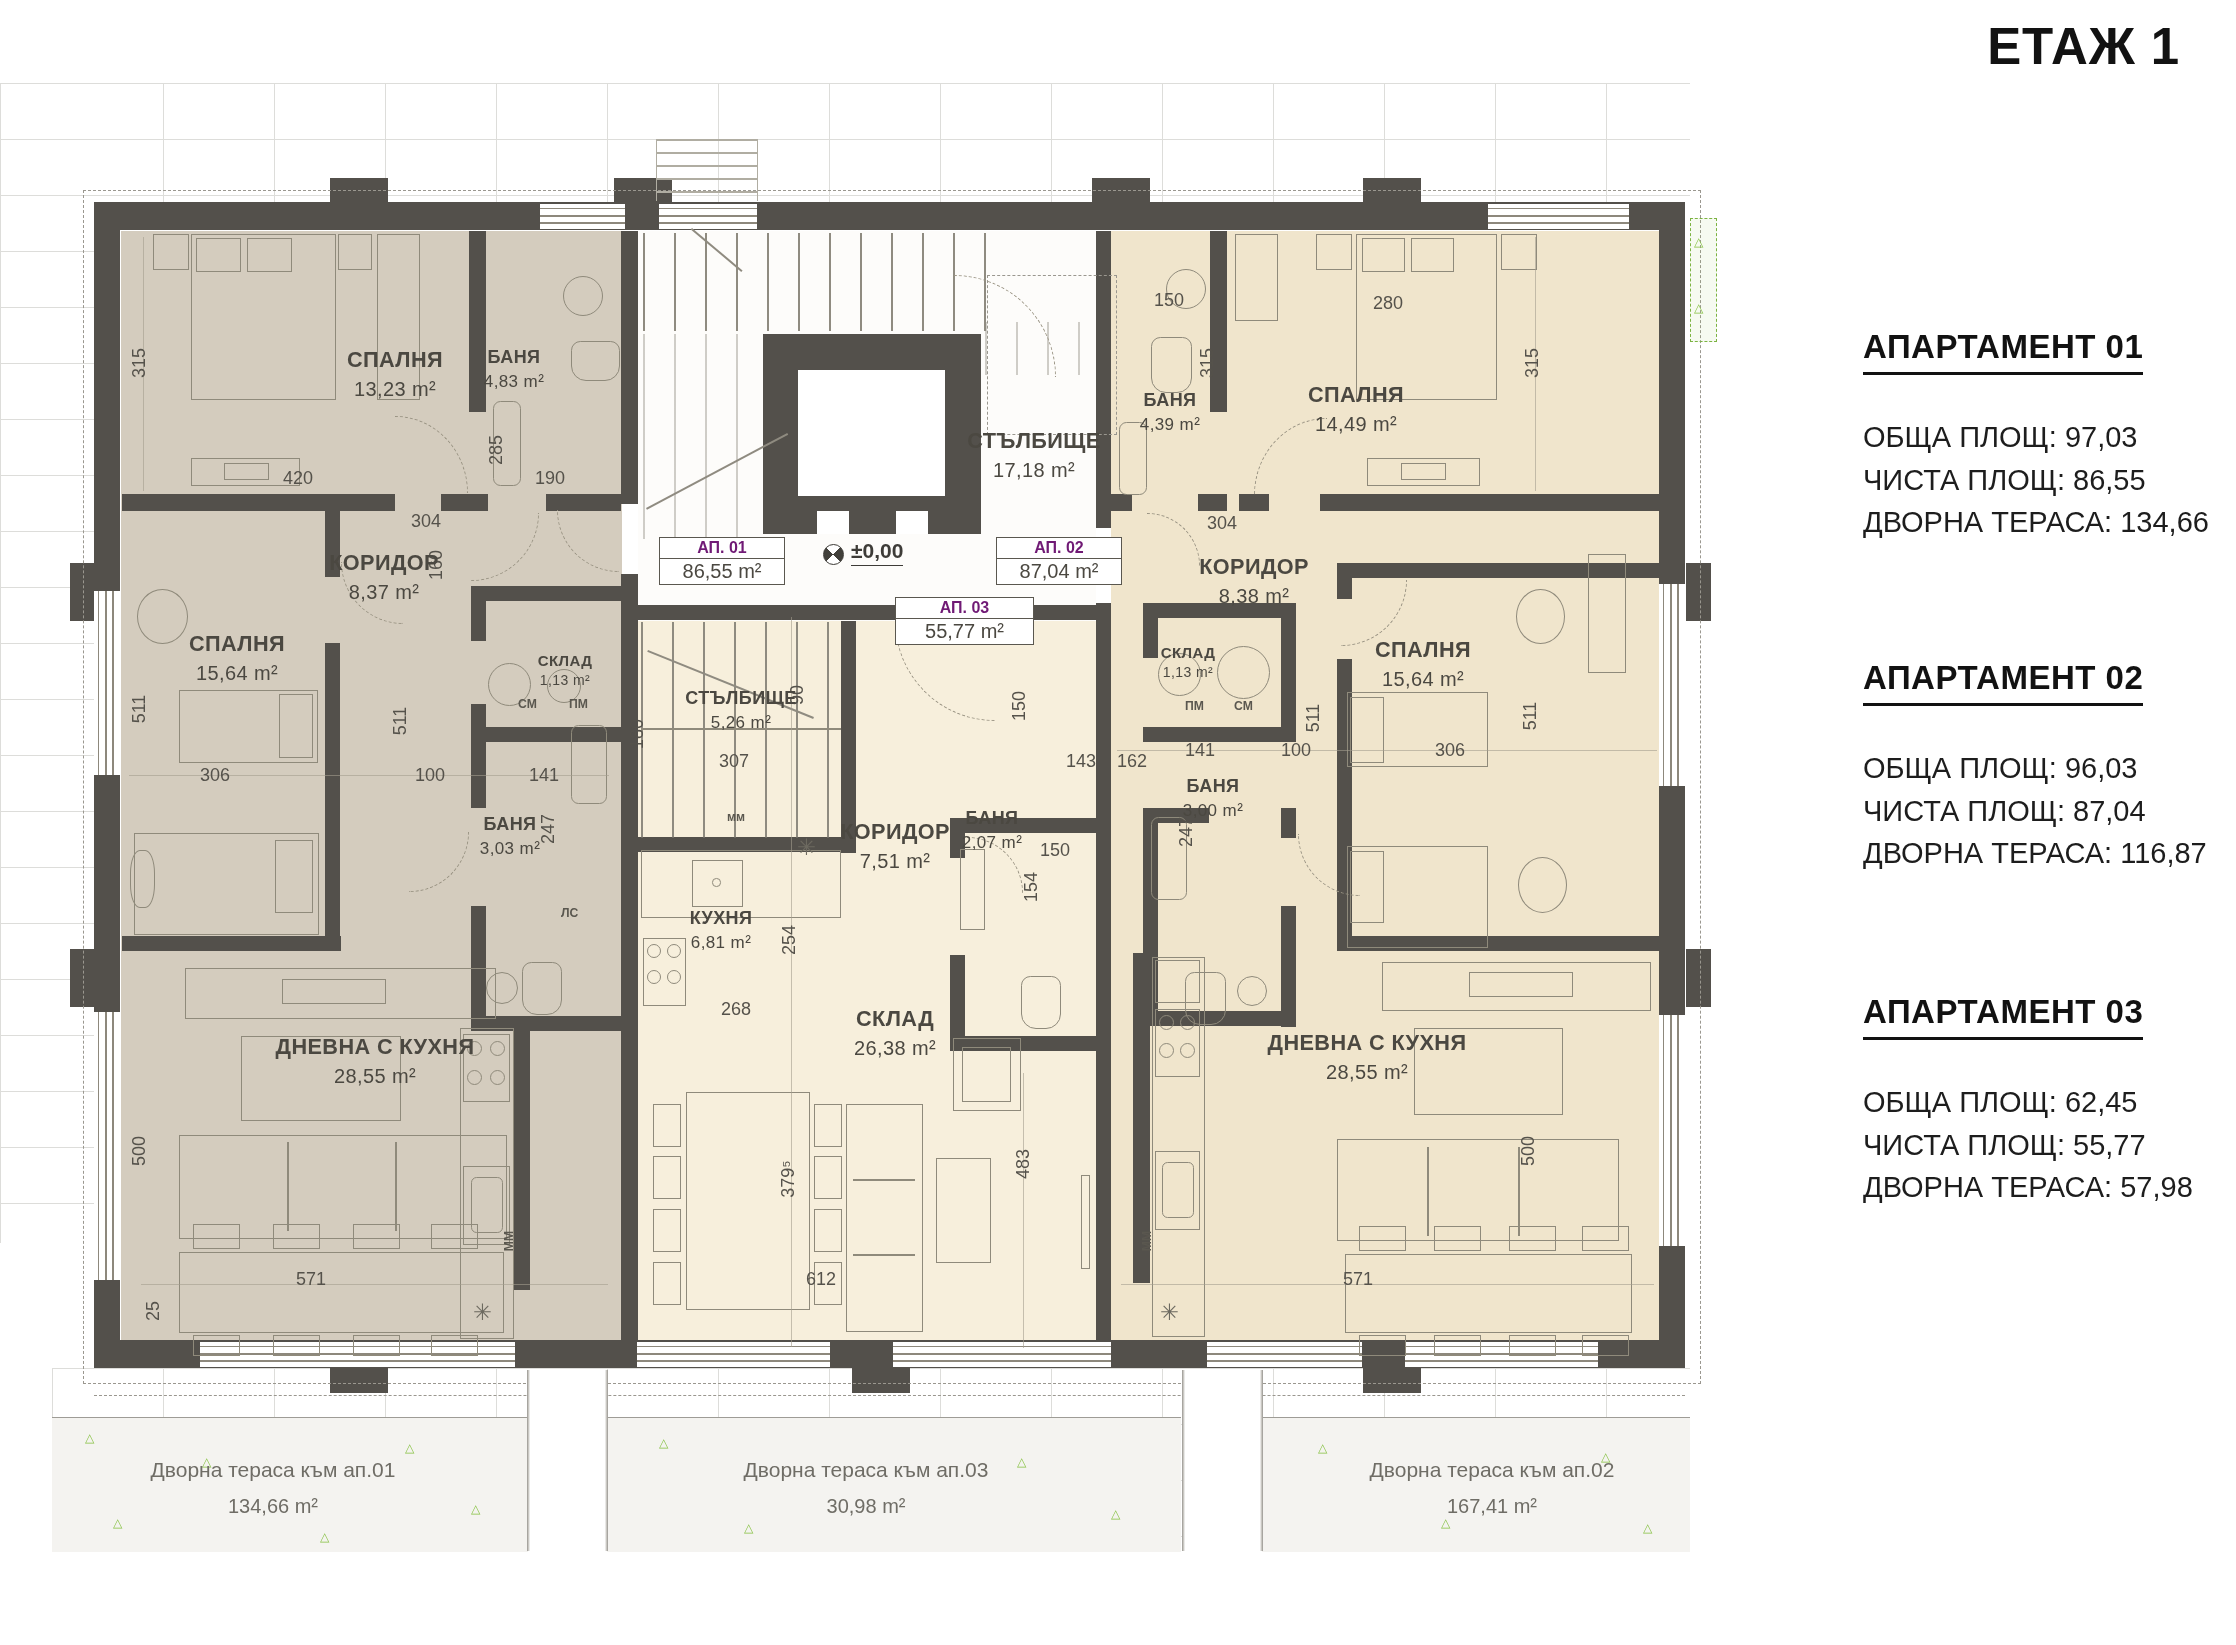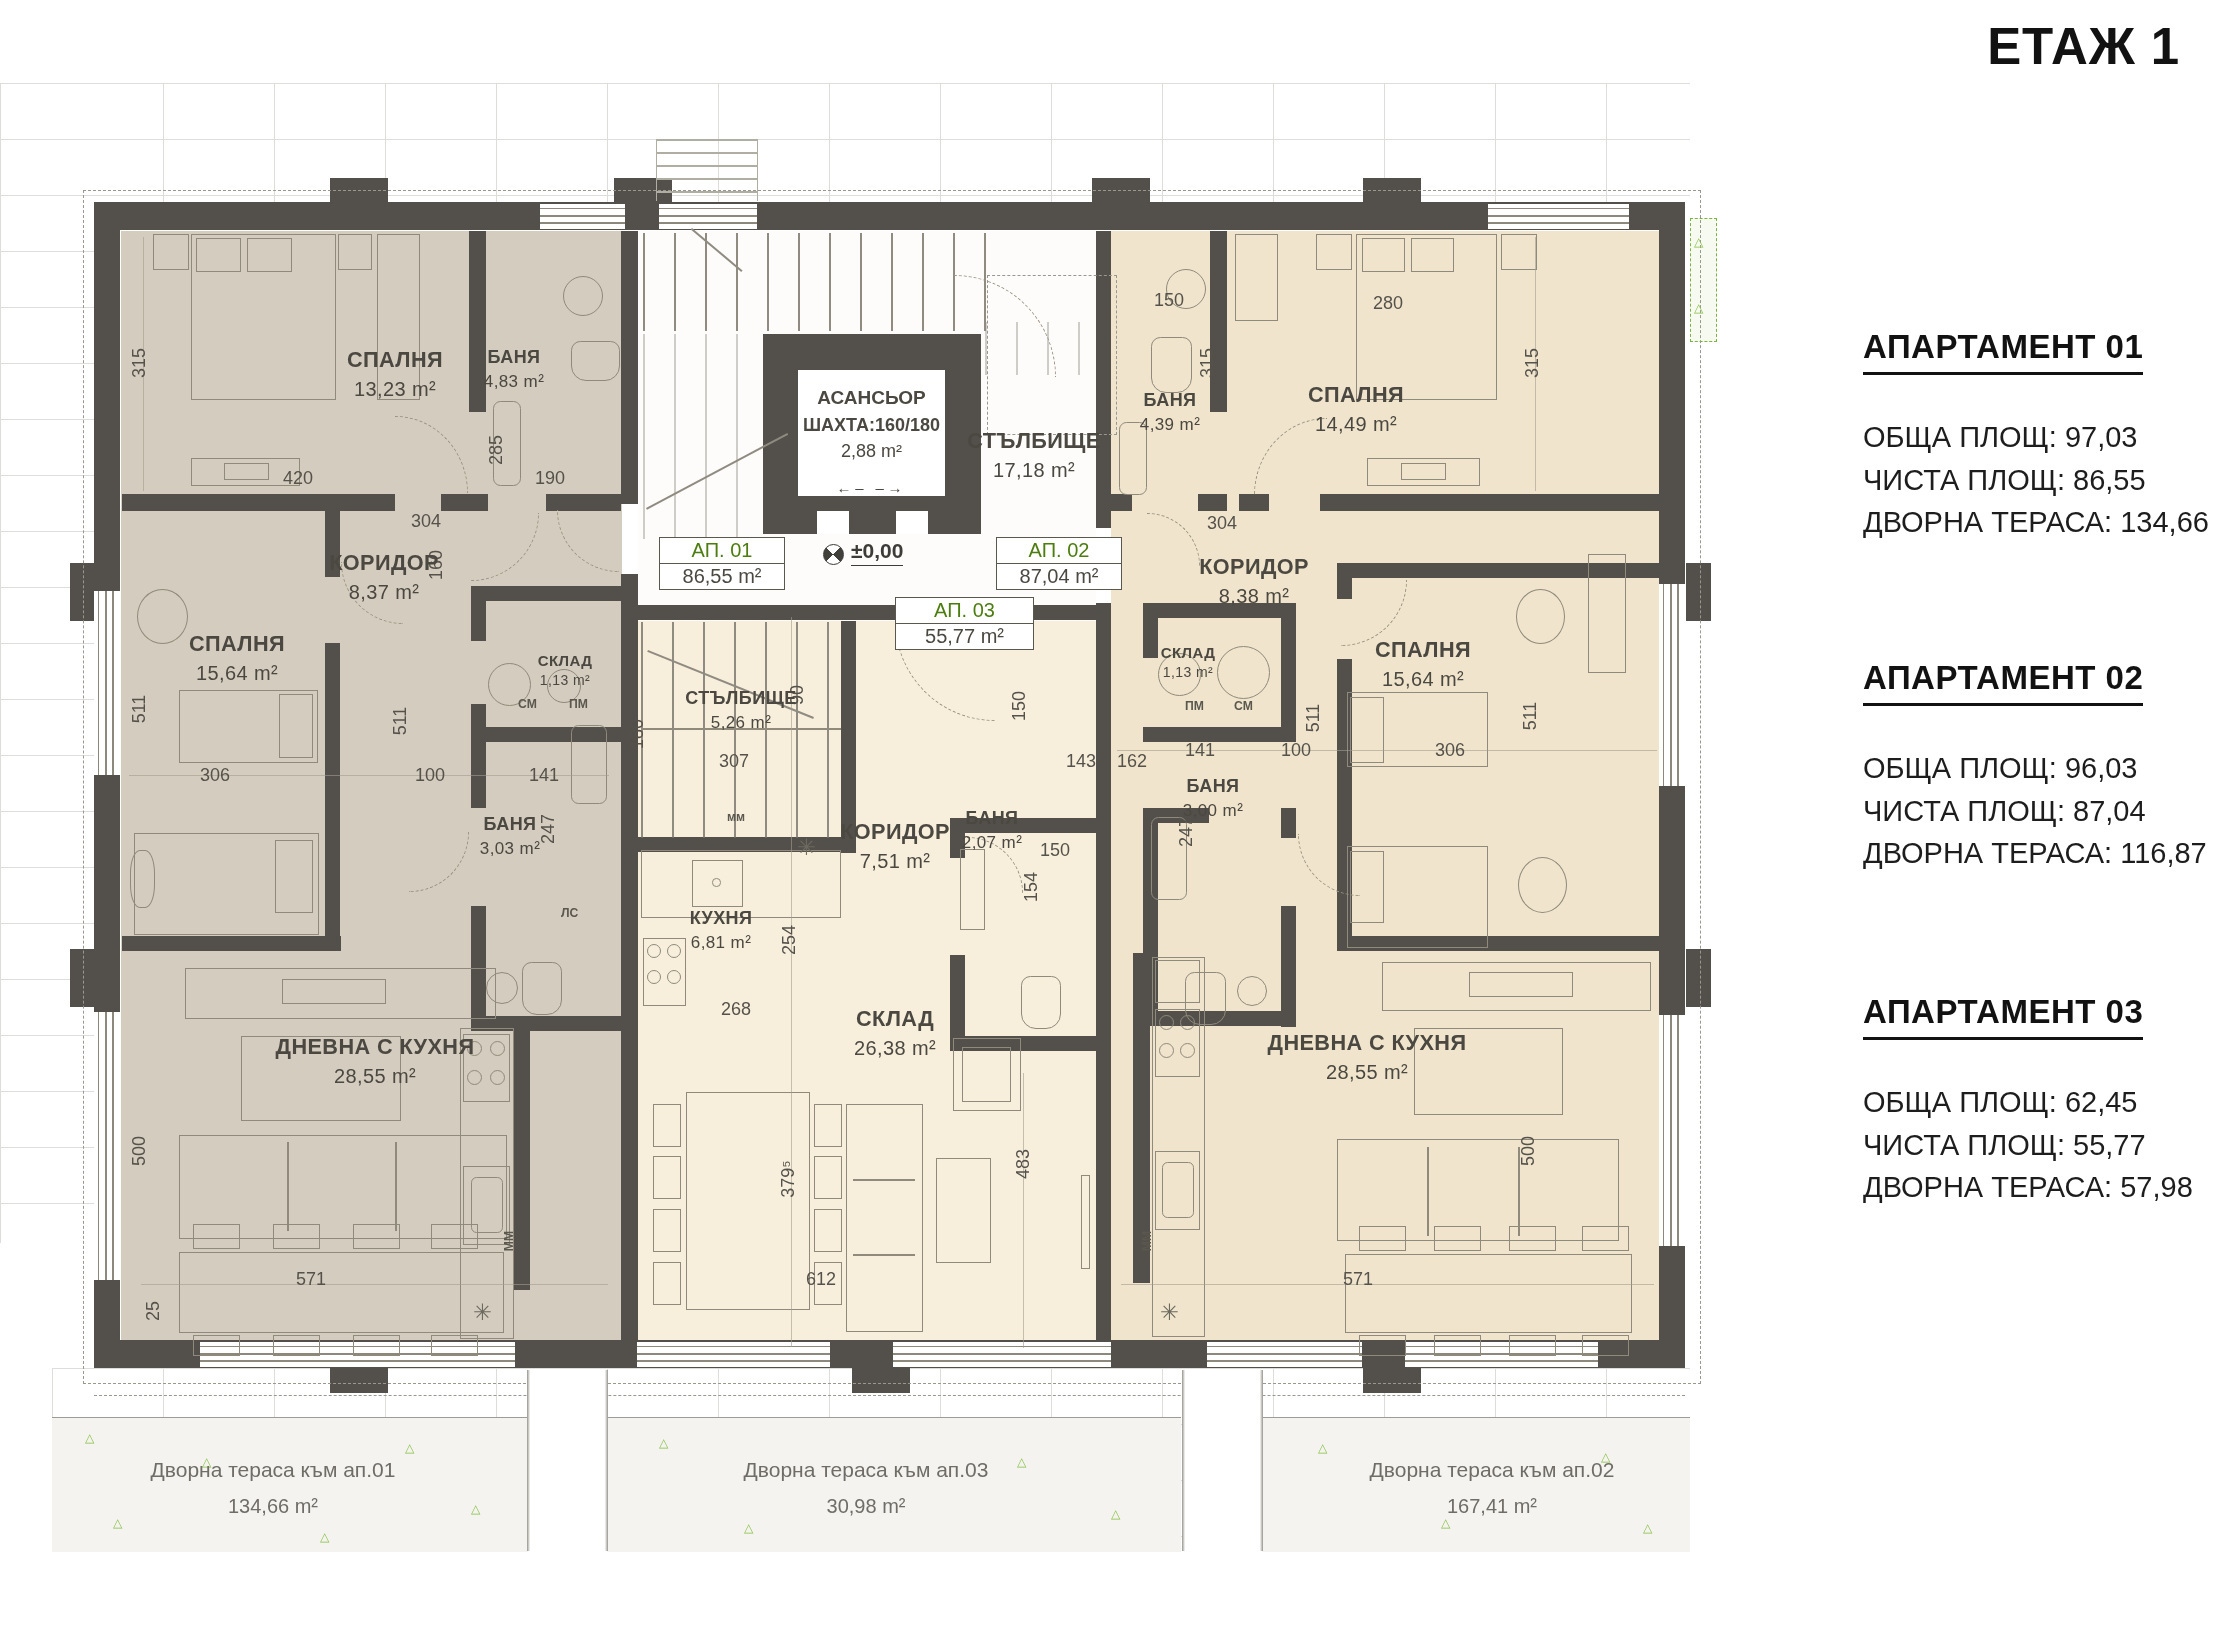--- a/index.html
+++ b/index.html
@@ -39,21 +39,21 @@
      white-space:nowrap;z-index:28;font-weight:500}
   .dim.v{transform:translate(-50%,-50%) rotate(-90deg)}
   .tag{position:absolute;font-size:12.2px;color:#5a574f;z-index:30;font-weight:600}
   .tag.v{transform:rotate(-90deg)}
   .dimline{position:absolute;background:#a39d8e;opacity:.6;z-index:5}
   .star{position:absolute;color:#6d6a60;font-size:22.6px;z-index:25}
   .star::before{content:"✳"}
   .tri{position:absolute;color:#8bc34a;font-size:12.2px;z-index:6}
   .tri::before{content:"△"}
   .ubox{position:absolute;background:#fff;border:1.5px solid #5a574f;z-index:32;text-align:center}
-  .ubox .r1{font-size:20px;font-weight:400;color:#4d7c0f;border-bottom:1.3px solid #5a574f;padding:0.9px 0}
+  .ubox .r1{font-size:16px;font-weight:700;color:#701a75;border-bottom:1.3px solid #5a574f;padding:0.9px 0}
   .ubox .r2{font-size:20px;font-weight:500;color:#4b4841;padding:0.9px 0}
   .elv{position:absolute;z-index:32;text-align:center;color:#4b4841;font-weight:700;line-height:1.45}
   .elv .e1{font-size:19px}.elv .e2{font-size:18px}.elv .e3{font-size:18px;font-weight:500}
   .elv .arr{font-size:15px;letter-spacing:3.8px;display:block;margin-top:13px;font-weight:400}
   .comp{position:absolute;border:1.5px solid #3c3a36;border-radius:50%;
      background:conic-gradient(from 45deg,#413f3a 0 90deg,#fff 0 180deg,#413f3a 0 270deg,#fff 0);z-index:32}
   .lvl{position:absolute;font-size:21px;color:#3e3c38;font-weight:600;z-index:32;border-bottom:1.4px solid #3e3c38;padding-bottom:1.9px}
   .tzone{position:absolute;background:#f4f3f0;border-top:1.5px solid #9e9c96;z-index:4}
   .tlabel{position:absolute;transform:translateX(-50%);text-align:center;color:#6f6d66;z-index:8;white-space:nowrap}
   .tlabel .n{font-size:21px;display:block}
@@ -150,26 +150,20 @@
   <div class="wall" style="left:638px;top:837px;width:218px;height:15px"></div>
   <div class="wall" style="left:950px;top:818px;width:146px;height:15px"></div>
   <div class="wall" style="left:950px;top:833px;width:15px;height:24.5px"></div>
   <div class="wall" style="left:950px;top:955px;width:15px;height:96px"></div>
   <div class="wall" style="left:950px;top:1036px;width:146px;height:15px"></div>
 
   <div class="wall" style="left:763px;top:334px;width:218px;height:200px"></div>
   <div class="abs" style="left:798px;top:370px;width:147px;height:126px;background:#fff"></div>
   <div class="abs" style="left:817px;top:511px;width:32px;height:22.6px;background:#fff"></div>
   <div class="abs" style="left:896px;top:511px;width:32px;height:22.6px;background:#fff"></div>
-  <div class="elv" style="left:798px;top:384px;width:147px">
-    <span class="e1">АСАНСЬОР</span><br>
-    <span class="e2">ШАХТА:160/180</span><br>
-    <span class="e3">2,88 m²</span>
-    <span class="arr">←–    –→</span>
-  </div>
 
   <div class="wall" style="left:1210px;top:231px;width:17px;height:181px"></div>
   <div class="wall" style="left:1320px;top:494px;width:339px;height:17px"></div>
   <div class="wall" style="left:1239px;top:494px;width:30px;height:17px"></div>
   <div class="wall" style="left:1111px;top:494px;width:21px;height:17px"></div>
   <div class="wall" style="left:1198px;top:494px;width:29px;height:17px"></div>
   <div class="wall" style="left:1143px;top:603px;width:153px;height:15px"></div>
   <div class="wall" style="left:1143px;top:727px;width:153px;height:15px"></div>
   <div class="wall" style="left:1143px;top:603px;width:15px;height:55px"></div>
   <div class="wall" style="left:1281px;top:603px;width:15px;height:139px"></div>

